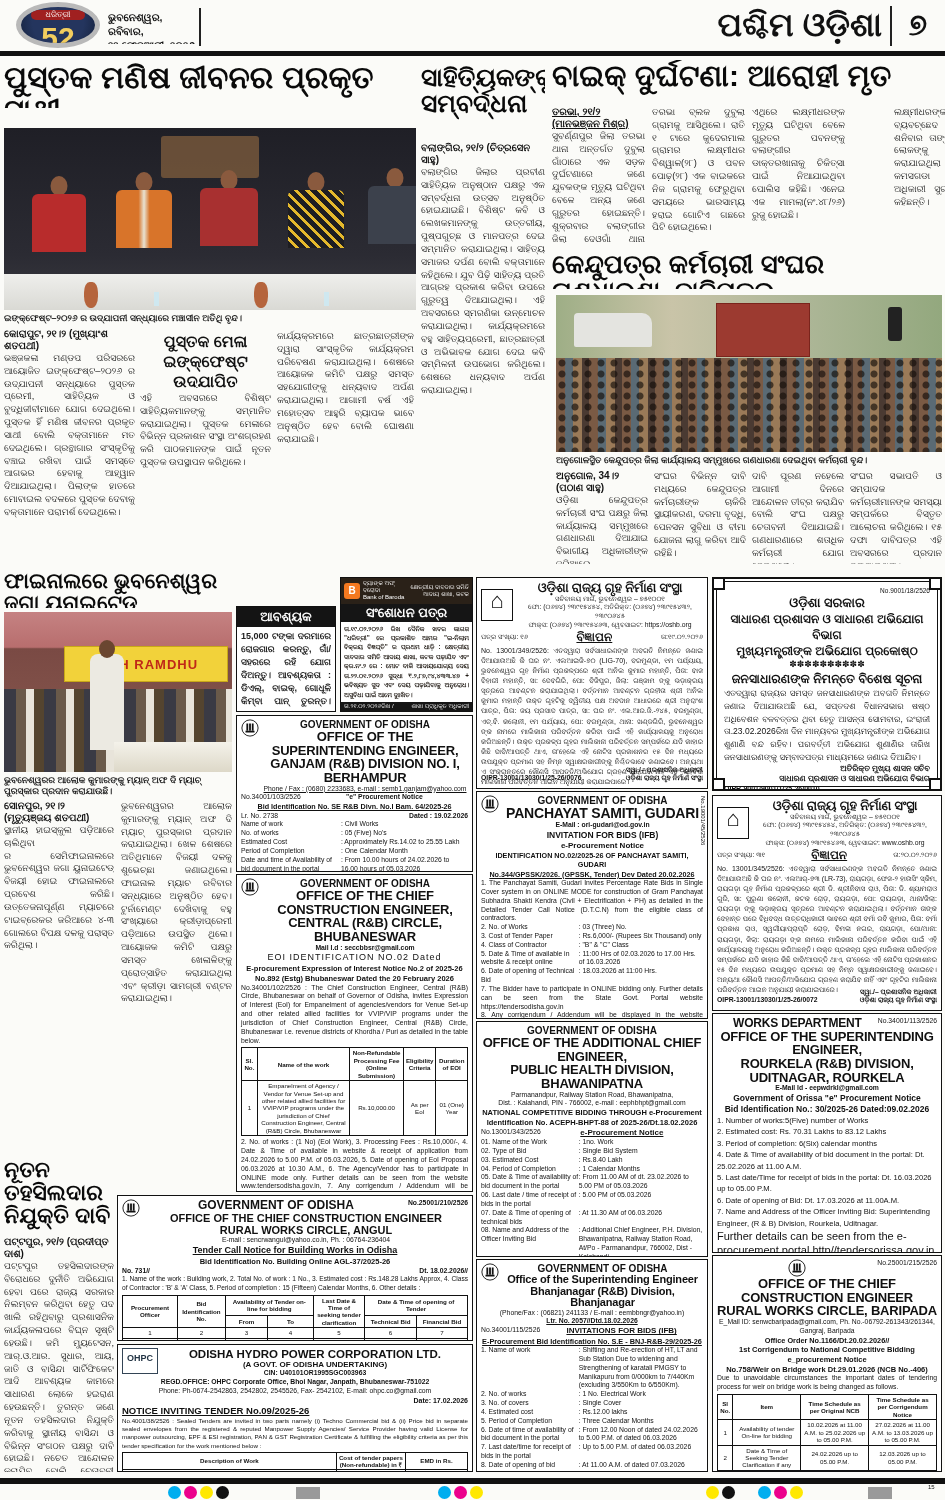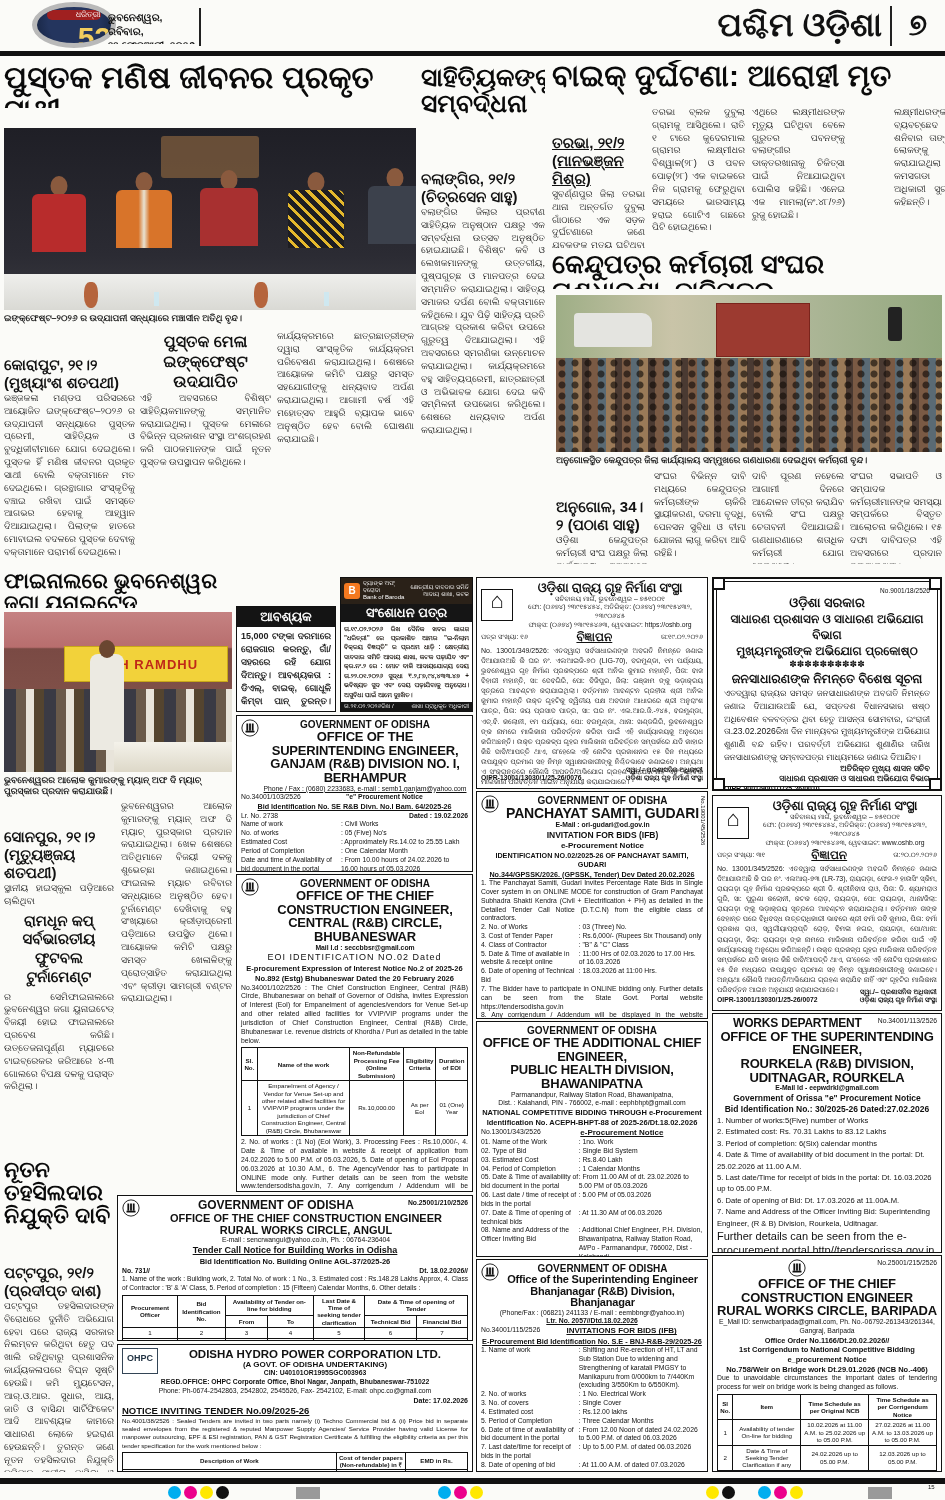--- a/index.html
+++ b/index.html
@@ -13,21 +13,21 @@
         border:5px solid #b9b9b9;color:#e8c05a;text-align:center;}
   #logo .rib{position:absolute;top:3px;left:14%;width:72%;background:#a02020;color:#fff;font-size:8px;border-radius:6px;}
   #logo .yr{font-size:30px;font-weight:bold;line-height:1;margin-top:16px;color:#f2cd5e;}
   .mast-date{font-size:10.5px;line-height:1.35;font-weight:bold;}
   .vrule{background:#222;width:1.5px;}
   #section-title{font-size:33px;font-weight:bold;letter-spacing:0;}
   #page-no{font-size:30px;font-weight:bold;}
   .blackbar{background:#111;}
   
   .hl{font-weight:bold;color:#0a0a0a;line-height:1.05;}
-  .byline{font-weight:bold;font-size:15px;margin-top:28px;}
+  .byline{font-weight:bold;font-size:10px;}
   .body-txt{font-size:9.3px;line-height:1.38;color:#1c1c1c;}
   .cap{font-size:9px;font-weight:bold;color:#222;}
   .inset-hl{font-weight:bold;text-align:center;line-height:1.25;}
   
   .photo{background:#555;}
   .ph-a{background:linear-gradient(#1f1f26 0%,#2b2b33 70%,#3a3a40 100%);}
   .person{position:absolute;}
   .head{position:absolute;width:17px;height:20px;border-radius:50%;background:#8a5a3e;left:50%;transform:translateX(-50%);top:0;}
   .torso{position:absolute;top:18px;left:0;width:100%;height:58px;border-radius:6px 6px 0 0;}
   .tablecloth{position:absolute;left:0;right:0;bottom:0;background:linear-gradient(#efefec,#d9d9d4);}
@@ -71,21 +71,21 @@
   .house{font-size:22px;line-height:1;}
   .vert{writing-mode:vertical-rl;font-size:6px;}
   .dot{position:absolute;width:13px;height:13px;border-radius:50%;}
   .gsq{position:absolute;background:#9a9a9a;}
 </style>
 </head>
 <body>
 
 <div id="page">
 
-  <div class="abs" id="logo" style="left:32px;top:2px;width:84px;height:46px;text-align:right;">
+  <div class="abs" id="logo" style="left:16px;top:2px;width:84px;height:46px;">
     <div class="rib">ଧରିତ୍ରୀ</div>
     <div class="yr">52</div>
 
   </div>
   <div class="abs mast-date" style="left:108px;top:10px;width:88px;height:34px;">
     <div>ଭୁବନେଶ୍ୱର, ରବିବାର,</div>
     <div>୨୨ ଫେବୃଆରୀ, ୨୦୨୬</div>
   </div>
   <div class="abs vrule" style="left:199px;top:8px;height:38px;"></div>
   <div class="abs r" id="section-title" style="left:620px;top:6px;width:262px;height:44px;">ପଶ୍ଚିମ ଓଡ଼ିଶା</div>
@@ -172,21 +172,20 @@
     <div class="ph-e-banner" style="left:60px;top:34px;width:162px;height:34px;">17TH RAMDHU</div>
     <div class="ph-e-crowd"></div>
     <div style="position:absolute;left:86px;top:42px;width:34px;height:96px;background:#eceae2;border-radius:8px 8px 0 0;"></div>
     <div style="position:absolute;left:95px;top:28px;width:16px;height:18px;border-radius:50%;background:#6a4630;"></div>
     <div class="ph-e-table" style="left:110px;bottom:0;width:118px;height:30px;"></div>
   </div>
   <div class="abs cap" style="left:4px;top:775px;width:228px;height:22px;font-weight:bold;">ଭୁବନେଶ୍ୱରର ଆଲୋକ କୁମାରଙ୍କୁ ମ୍ୟାନ୍ ଅଫ ଦି ମ୍ୟାଚ୍ ପୁରସ୍କାର ପ୍ରଦାନ କରାଯାଉଛି।</div>
   <div class="abs" style="left:4px;top:800px;width:110px;height:352px;">
     <div class="byline">ସୋନପୁର, ୨୧।୨ (ମୃତ୍ୟୁଞ୍ଜୟ ଶତପଥୀ)</div>
     <div class="body-txt just">ସ୍ଥାନୀୟ ହାଇସ୍କୁଲ ପଡ଼ିଆରେ ଚାଲିଥିବା</div>
-    <div class="inset-hl" style="font-size:15px;margin:4px 0;">ରାମଧୂନ କପ୍ ସର୍ବଭାରତୀୟ ଫୁଟବଲ ଟୁର୍ନାମେଣ୍ଟ</div>
     <div class="body-txt just">ର ସେମିଫାଇନାଲରେ ଭୁବନେଶ୍ୱର ଜଗା ୟୁନାଇଟେଡ୍ ବିଜୟୀ ହୋଇ ଫାଇନାଲରେ ପ୍ରବେଶ କରିଛି। ଉତ୍ତେଜନାପୂର୍ଣ୍ଣ ମ୍ୟାଚରେ ଟାଇବ୍ରେକର ଜରିଆରେ ୪-୩ ଗୋଲରେ ବିପକ୍ଷ ଦଳକୁ ପରାସ୍ତ କରିଥିଲା।</div>
   </div>
   <div class="abs body-txt just" style="left:121px;top:800px;width:111px;height:352px;">ଭୁବନେଶ୍ୱରର ଆଲୋକ କୁମାରଙ୍କୁ ମ୍ୟାନ୍ ଅଫ ଦି ମ୍ୟାଚ୍ ପୁରସ୍କାର ପ୍ରଦାନ କରାଯାଇଥିଲା। ଖେଳ ଶେଷରେ ଅତିଥିମାନେ ବିଜୟୀ ଦଳକୁ ଶୁଭେଚ୍ଛା ଜଣାଇଥିଲେ। ଫାଇନାଲ ମ୍ୟାଚ ରବିବାର ସନ୍ଧ୍ୟାରେ ଅନୁଷ୍ଠିତ ହେବ। ଟୁର୍ନାମେଣ୍ଟ ଦେଖିବାକୁ ବହୁ ସଂଖ୍ୟାରେ କ୍ରୀଡ଼ାପ୍ରେମୀ ପଡ଼ିଆରେ ଉପସ୍ଥିତ ଥିଲେ। ଆୟୋଜକ କମିଟି ପକ୍ଷରୁ ସମସ୍ତ ଖେଳାଳିଙ୍କୁ ପ୍ରୋତ୍ସାହିତ କରାଯାଇଥିଲା ଏବଂ କ୍ରୀଡ଼ା ସାମଗ୍ରୀ ବଣ୍ଟନ କରାଯାଇଥିଲା।</div>
 
   <div class="abs hl" style="left:4px;top:1158px;width:110px;height:74px;font-size:22px;">ନୂତନ ତହସିଲଦାର ନିଯୁକ୍ତି ଦାବି</div>
   <div class="abs" style="left:4px;top:1236px;width:110px;height:236px;">
     <div class="byline">ପଟ୍ଟପୁର, ୨୧/୨ (ପ୍ରଦୀପ୍ତ ଦାଶ)</div>
     <div class="body-txt just">ପଟ୍ଟପୁର ତହସିଲଦାରଙ୍କ ବିରୋଧରେ ଦୁର୍ନୀତି ଅଭିଯୋଗ ହେବା ପରେ ରାଜ୍ୟ ସରକାର ନିଲମ୍ବନ କରିଥିବା ହେତୁ ପଦ ଖାଲି ରହିଥିବାରୁ ପ୍ରଶାସନିକ କାର୍ଯ୍ୟକଳାପରେ ବିଘ୍ନ ସୃଷ୍ଟି ହେଉଛି। ଜମି ମ୍ୟୁଟେସନ, ଆର୍.ଓ.ଆର. ସୁଧାର, ଆୟ, ଜାତି ଓ ବାସିନ୍ଦା ସାର୍ଟିଫିକେଟ ଆଦି ଆବଶ୍ୟକ କାମରେ ସାଧାରଣ ଲୋକେ ହଇରାଣ ହେଉଛନ୍ତି। ତୁରନ୍ତ ଜଣେ ନୂତନ ତହସିଲଦାର ନିଯୁକ୍ତି କରିବାକୁ ସ୍ଥାନୀୟ ବାସିନ୍ଦା ଓ ବିଭିନ୍ନ ସଂଗଠନ ପକ୍ଷରୁ ଦାବି ହୋଇଛି। ନଚେତ ଆନ୍ଦୋଳନ କରାଯିବ ବୋଲି ଚେତାବନୀ ଦିଆଯାଇଛି।</div>
   </div>
 
@@ -637,21 +636,21 @@
   <div class="abs notice" style="left:712px;top:1013px;width:230px;height:240px;">
     <div class="nrow">
         <span></span>
         <span class="nh2" style="font-size:12px;">WORKS DEPARTMENT</span>
         <span>No.34001/113/2526</span>
       </div>
     <div class="nh2">OFFICE OF THE SUPERINTENDING ENGINEER,</div>
     <div class="nh2">ROURKELA (R&amp;B) DIVISION, UDITNAGAR, ROURKELA</div>
     <div class="nsm b">E-Mail Id - eepwdrkl@gmail.com</div>
     <div class="c b" style="font-size:8.5px;">Government of Orissa "e" Procurement Notice</div>
-    <div class="c b" style="font-size:8.5px;">Bid Identification No.: 30/2025-26 Dated:27.02.2026</div>
+    <div class="c b" style="font-size:8.5px;">Bid Identification No.: 30/2025-26 Dated:09.02.2026</div>
     <div style="font-size:7.6px;line-height:1.5;">
       <div>1.  Number of works:5(Five) number of Works</div>
       <div>2.  Estimated cost: Rs. 70.31 Lakhs to 83.12 Lakhs</div>
       <div>3.  Period of completion: 6(Six) calendar months</div>
       <div>4.  Date &amp; Time of availability of bid document in the portal: Dt. 25.02.2026 at 11.00 A.M.</div>
       <div>5.  Last date/Time for receipt of bids in the portal: Dt. 16.03.2026 up to 05.00 P.M.</div>
       <div>6.  Date of opening of Bid: Dt. 17.03.2026 at 11.00A.M.</div>
       <div>7.  Name and Address of the Officer Inviting Bid: Superintending Engineer, (R &amp; B) Division, Rourkela, Uditnagar.</div>
     </div>
     <div style="font-size:11px;">Further details can be seen from the e-procurement portal http//tendersorissa.gov.in</div>

